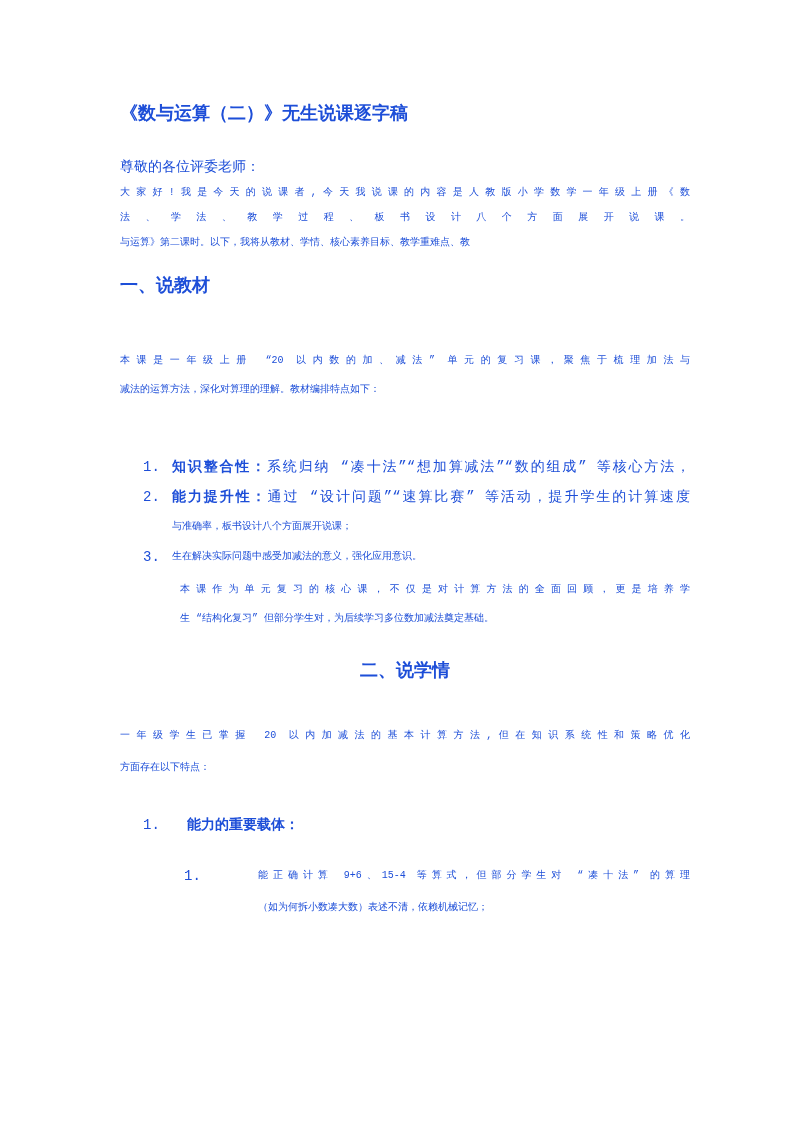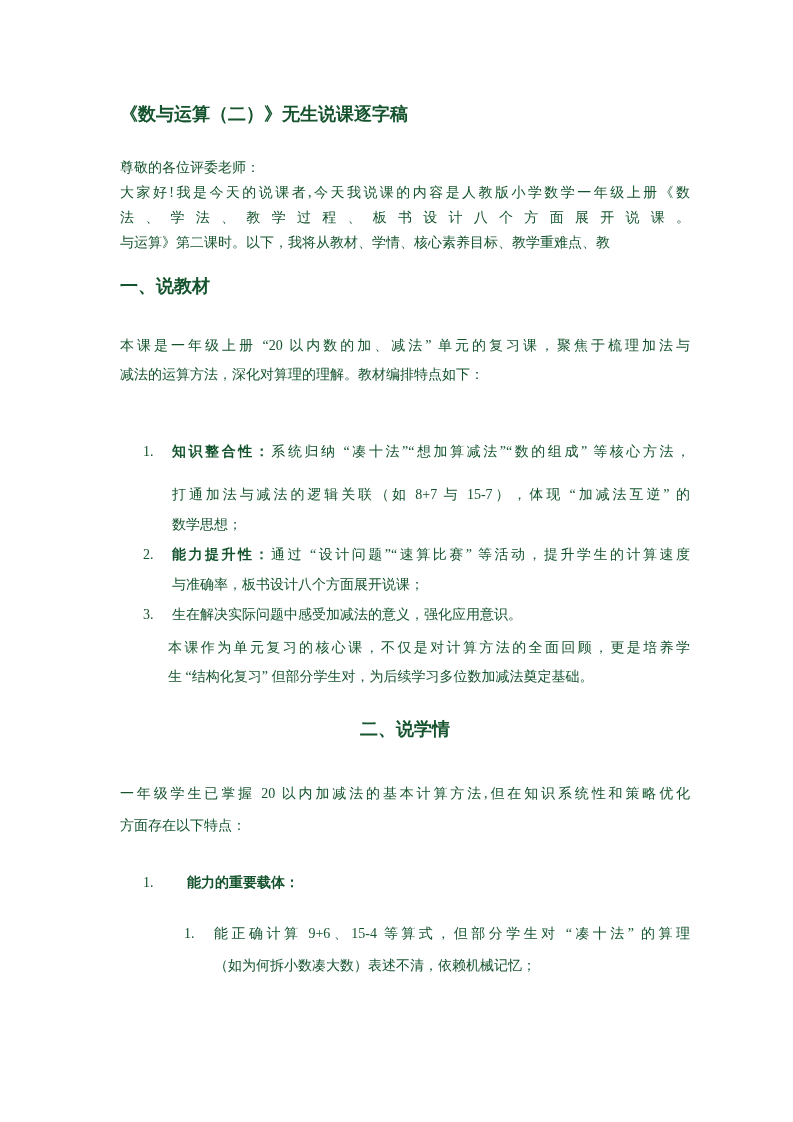--- a/index.html
+++ b/index.html
@@ -1,53 +1,53 @@
 <!DOCTYPE html>
 <html><head>
 <meta charset="utf-8">
 <style>
   html,body { margin:0; padding:0; background:#ffffff; }
   .page {
     width:793px; height:1122px; background:#ffffff; overflow:hidden;
-    position:relative; color:#14532d;
-    font-family:Liberation Serif, serif;
+    position:relative; color:#1d4ed8;
+    font-family:Liberation Mono, monospace;
   }
   .content { position:absolute; left:120px; top:0; width:570px; }
 
   .title { font-size:18px; font-weight:700; line-height:26px; margin:101px 0 0 0; }
 
   .intro { margin-top:28px; font-size:14px; line-height:25px; }
 
   .h2 { font-size:18px; font-weight:700; line-height:28px; margin:17px 0 0 0; }
   .h2-2 { margin-top:24px;text-align:center; }
 
-  .lines { font-size:14px; }
+  .lines { font-size:10px; }
   .lines .tl { text-align:justify; text-align-last:justify; }
   .lines .tl:last-child { text-align-last:auto; }
 
-  .lead1 { margin-top:31px; line-height:29px; }
+  .lead1 { margin-top:46px; line-height:29px; }
   .lead2 { margin-top:35px; line-height:32px; }
 
   .list1 { margin-top:48px; }
   .li { display:flex; font-size:14px; }
   .li { padding-left:23px; }
   .num { flex:none; width:29px; line-height:30px; }
   .li-body { flex:1; }
   .jline { font-size:14px; line-height:30px; }
   .jline.stretch { text-align:justify; text-align-last:justify; }
   .li-rest { line-height:30px; }
   .li.gap .li-rest { margin-top:13px; }
 
-  .closing { margin-left:48px; margin-top:3px; line-height:29px; }
+  .closing { margin-left:60px; margin-top:3px; line-height:29px; }
 
   .list2 { margin-top:26px; }
   .num2 { width:44px; }
   .subli { display:flex; padding-left:64px; margin-top:20px; font-size:14px; }
   .subnum { flex:none; width:30px; line-height:32px; }
-  .sub-body { flex:1; line-height:32px; }
+  .sub-body { flex:1; line-height:32px;margin-left:44px; }
 
   b { font-weight:700; }
 </style>
 </head>
 <body>
 
 <div class="page">
   <div class="content">
 
     <h1 class="title">《数与运算（二）》无生说课逐字稿</h1>
@@ -67,24 +67,20 @@
         <div class="tl">本课是一年级上册 “20 以内数的加、减法” 单元的复习课，聚焦于梳理加法与</div>
         <div class="tl">减法的运算方法，深化对算理的理解。教材编排特点如下：</div>
       </div>
 
     <div class="list1">
 
       <div class="li gap">
         <span class="num">1.</span>
         <div class="li-body">
           <div class="jline stretch"><b>知识整合性：</b><span>系统归纳 “凑十法”“想加算减法”“数的组成” 等核心方法，</span></div>
-          <div class="lines li-rest">
-              <div class="tl">打通加法与减法的逻辑关联（如 8+7 与 15-7），体现 “加减法互逆” 的</div>
-              <div class="tl">数学思想；</div>
-            </div>
         </div>
       </div>
 
       <div class="li">
         <span class="num">2.</span>
         <div class="li-body">
           <div class="jline stretch"><b>能力提升性：</b><span>通过 “设计问题”“速算比赛” 等活动，提升学生的计算速度</span></div>
           <div class="lines li-rest">
               <div class="tl">与准确率，板书设计八个方面展开说课；</div>
             </div>

